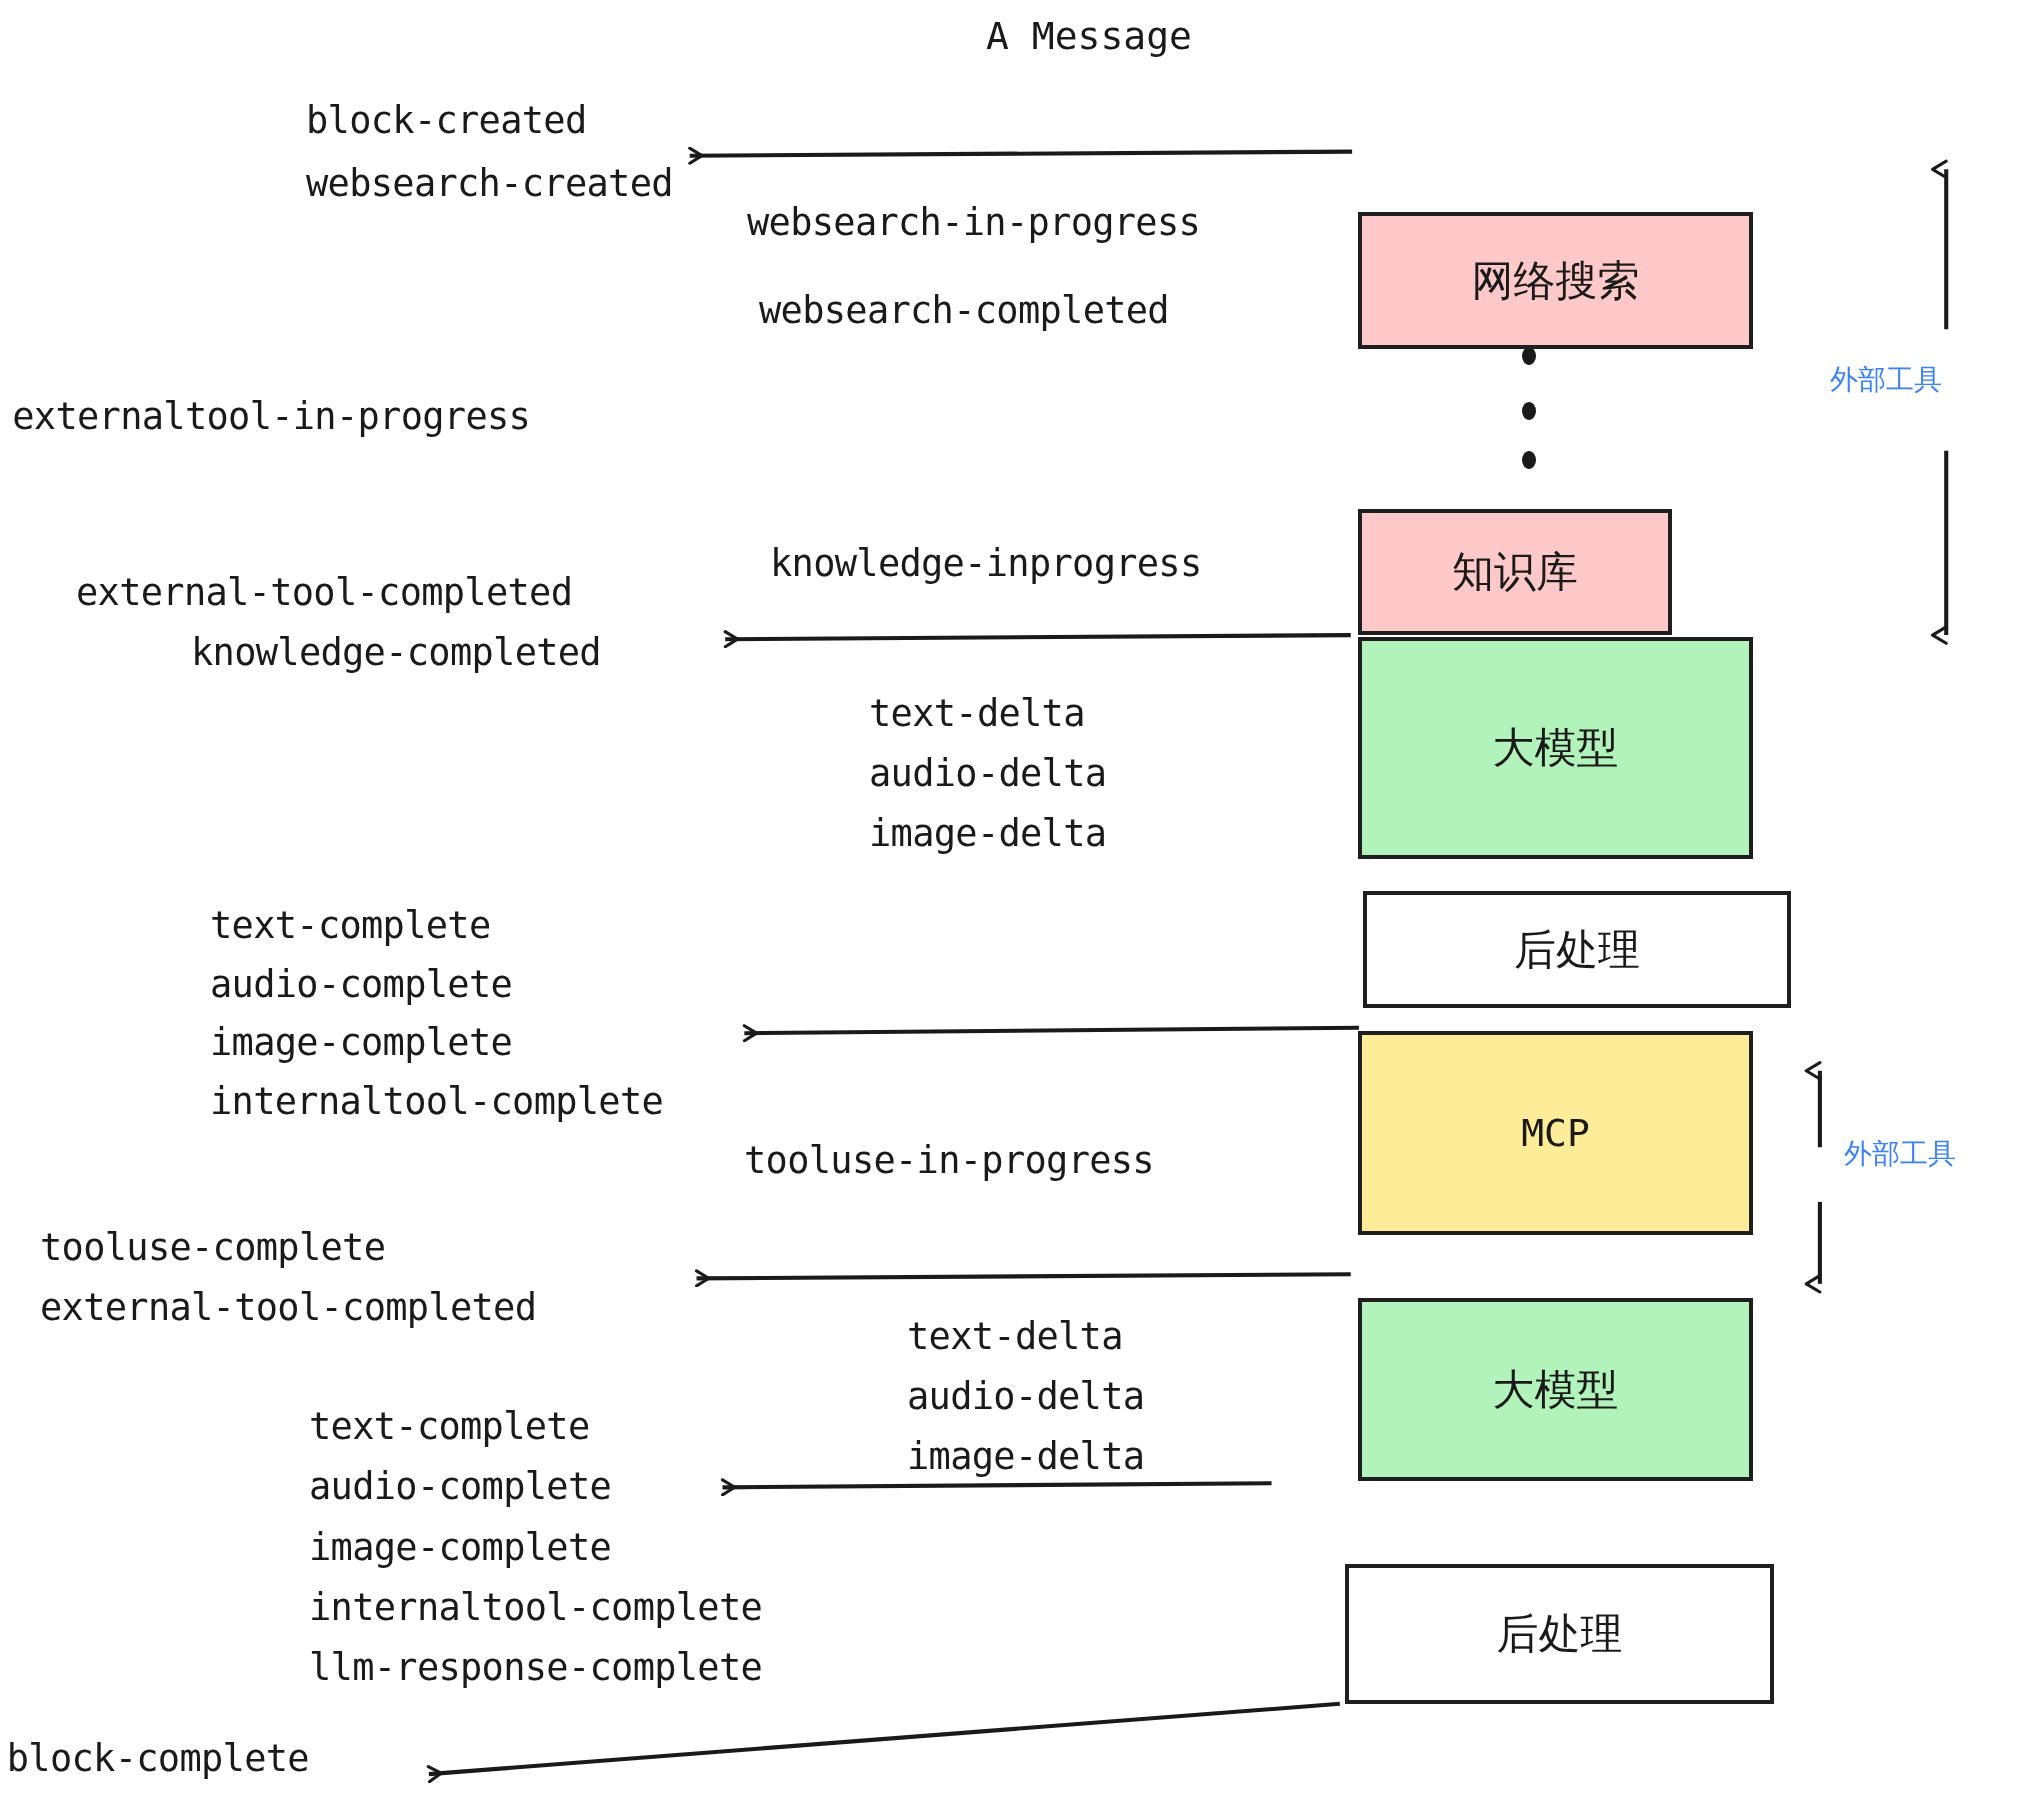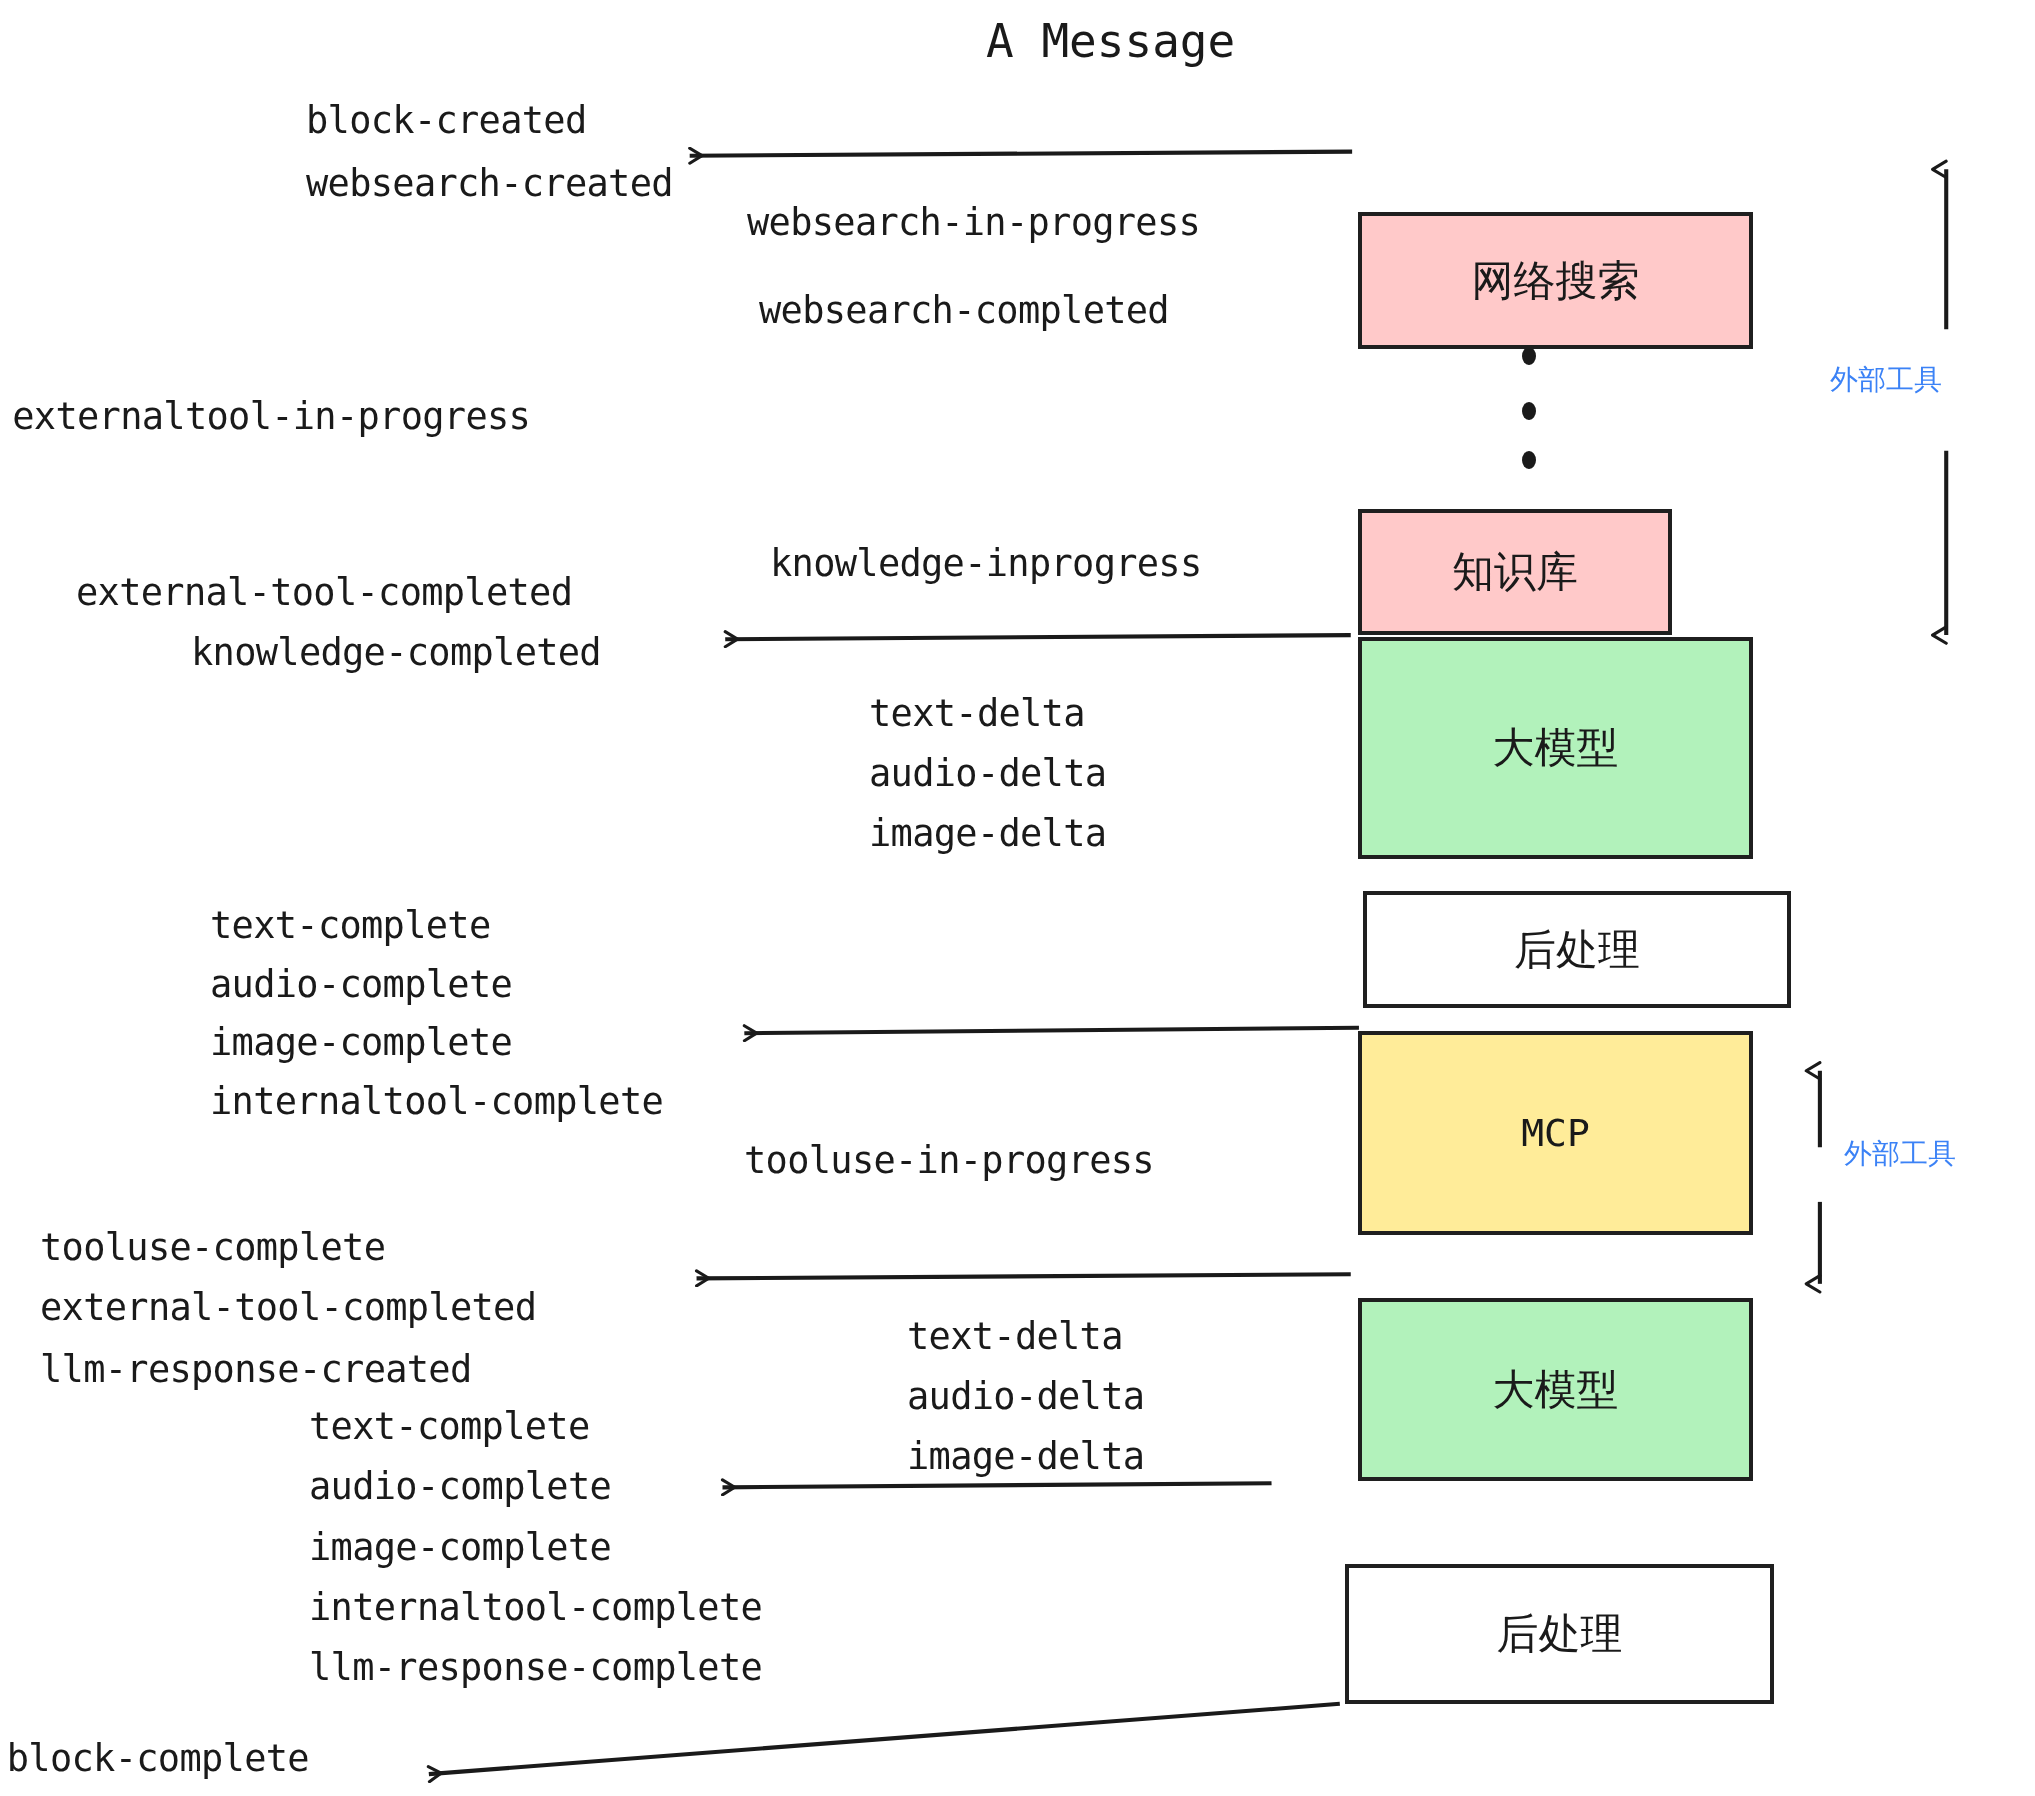--- a/index.html
+++ b/index.html
@@ -2,21 +2,21 @@
 <html style="font-size:11px"><head>
 <meta charset="utf-8">
 <style>
   html,body{margin:0;padding:0;background:#ffffff;}
   body{width:2035px;height:1796px;position:relative;overflow:hidden;
        font-family:"DejaVu Sans Mono","Liberation Mono",monospace;color:#1a1a1a;}
   #stage{position:absolute;left:0;top:0;width:2035px;height:1796px;}
   .lbl{position:absolute;white-space:nowrap;font-family:"DejaVu Sans Mono","Liberation Mono",monospace;
        font-size:37px;letter-spacing:-0.7px;color:#1a1a1a;line-height:1;}
   .title{position:absolute;white-space:nowrap;font-family:"DejaVu Sans Mono","Liberation Mono",monospace;
-       font-size:46px;color:#1a1a1a;}
+       font-size:38px;color:#1a1a1a;}
   .box{position:absolute;box-sizing:border-box;border:4.8px solid #1f1f1f;
        display:flex;align-items:center;justify-content:center;}
   .box span{font-family:"DejaVu Sans","Liberation Sans",sans-serif;font-size:42px;color:#1a1a1a;}
   .box.mcp span{font-family:"DejaVu Sans Mono","Liberation Mono",monospace;font-size:38px;}
   .sidelbl{position:absolute;white-space:nowrap;
        font-family:"DejaVu Sans","Liberation Sans",sans-serif;font-size:28px;color:#3b82f6;}
   .dot{position:absolute;width:13.7px;height:18px;background:#1a1a1a;border-radius:50%;}
   svg.ov{position:absolute;left:0;top:0;width:2035px;height:1796px;pointer-events:none;}
 </style>
 </head>
@@ -122,21 +122,20 @@
   <div class="lbl" style="left:869px;top:695px;">text-delta</div>
   <div class="lbl" style="left:869px;top:755px;">audio-delta</div>
   <div class="lbl" style="left:869px;top:815px;">image-delta</div>
   <div class="lbl" style="left:210px;top:907px;">text-complete</div>
   <div class="lbl" style="left:210px;top:966px;">audio-complete</div>
   <div class="lbl" style="left:210px;top:1024px;">image-complete</div>
   <div class="lbl" style="left:210px;top:1083px;">internaltool-complete</div>
   <div class="lbl" style="left:744px;top:1142px;">tooluse-in-progress</div>
   <div class="lbl" style="left:40px;top:1229px;">tooluse-complete</div>
   <div class="lbl" style="left:40px;top:1289px;">external-tool-completed</div>
-  <div class="lbl" style="left:40px;top:1351px;">llm-response-created</div>
   <div class="lbl" style="left:907px;top:1318px;">text-delta</div>
   <div class="lbl" style="left:907px;top:1378px;">audio-delta</div>
   <div class="lbl" style="left:907px;top:1438px;">image-delta</div>
   <div class="lbl" style="left:309px;top:1408px;">text-complete</div>
   <div class="lbl" style="left:309px;top:1468px;">audio-complete</div>
   <div class="lbl" style="left:309px;top:1529px;">image-complete</div>
   <div class="lbl" style="left:309px;top:1589px;">internaltool-complete</div>
   <div class="lbl" style="left:309px;top:1649px;">llm-response-complete</div>
   <div class="lbl" style="left:6.8px;top:1740px;">block-complete</div>
 

